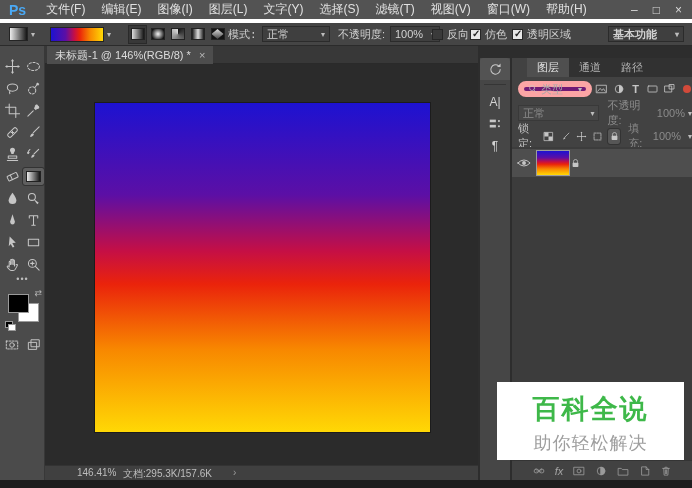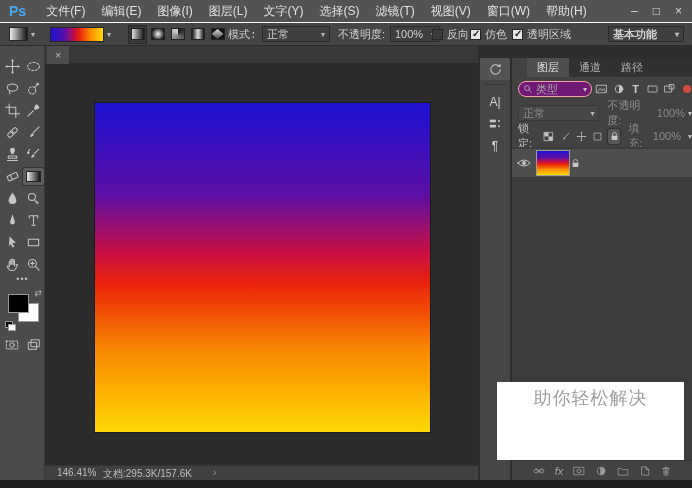--- a/index.html
+++ b/index.html
@@ -6,21 +6,21 @@
   .app{position:relative;width:692px;height:488px;background:#2d2d2d;overflow:hidden;
        font-family:"Liberation Sans",sans-serif;-webkit-font-smoothing:antialiased;color:#d6d6d6;}
   .abs{position:absolute;}
   svg{display:block;}
   .ic svg *{stroke:#c6c6c6;fill:none;stroke-width:1.1;stroke-linecap:round;stroke-linejoin:round;}
   .ic svg .fill{fill:#c6c6c6;stroke:none;}
   .ic.dim svg *{stroke:#9a9a9a;}
   .ic.dim svg .fill{fill:#9a9a9a;}
 
   
-  .menubar{left:0;top:0;width:692px;height:23px;background:#535353;display:flex;align-items:center;border-bottom:1px solid #ffffff;box-sizing:border-box;}
+  .menubar{left:0;top:0;width:692px;height:23px;background:#535353;display:flex;align-items:center;border-bottom:4px solid #ffffff;box-sizing:border-box;}
   .ps-logo{color:#4aa9f5;font-weight:bold;font-size:14px;margin:0 12px 0 9px;}
   .menubar-items{display:flex;align-items:center;}
   .menu-item{font-size:12px;color:#e0e0e0;padding:0 8px;cursor:default;}
   .win-controls{margin-left:auto;display:flex;align-items:center;gap:15px;padding-right:10px;color:#d9d9d9;font-size:12px;}
 
   
   .optionsbar{left:0;top:23px;width:692px;height:23px;background:#454545;border-bottom:1px solid #2b2b2b;box-sizing:border-box;}
   .opt{position:absolute;top:0;height:22px;display:flex;align-items:center;font-size:11px;color:#cfcfcf;}
   .chip{width:17px;height:12px;border:1px solid #242424;background:linear-gradient(90deg,#ececec,#141414);}
   .chev{font-size:8px;color:#bdbdbd;margin-left:3px;}
@@ -57,37 +57,37 @@
   .tb-bottom{position:absolute;left:0;top:292px;width:45px;display:flex;justify-content:center;gap:8px;}
 
   
   .canvas-area{left:45px;top:46px;width:433px;height:434px;background:#2b2b2b;}
   .tabbar{position:absolute;left:0;top:0;width:433px;height:18px;background:#383838;border-bottom:1px solid #2a2a2a;box-sizing:border-box;}
   .doc-tab{position:absolute;left:2px;top:0;height:18px;background:#4d4d4d;display:flex;align-items:center;padding:0 8px;font-size:11px;color:#dcdcdc;gap:8px;}
   .doc-close{color:#b8b8b8;font-size:11px;}
   .canvas{position:absolute;left:0;top:18px;width:433px;height:401px;background:#2b2b2b;}
   .image{position:absolute;left:50px;top:39px;width:335px;height:329px;box-shadow:0 0 0 1px #1c1c1c;}
   .statusbar{position:absolute;left:0;top:419px;width:433px;height:15px;background:#404040;border-top:1px solid #333;box-sizing:border-box;font-size:10px;color:#bdbdbd;}
-  .statusbar span{position:absolute;top:1px;}
+  .statusbar span{position:absolute;top:1px;margin-left:20px;}
 
   
   .right{left:478px;top:46px;width:214px;height:434px;background:#2d2d2d;}
   .dock{position:absolute;left:2px;top:12px;width:30px;height:422px;background:#464646;}
   .dock-btn{width:30px;height:22px;display:flex;align-items:center;justify-content:center;color:#d2d2d2;font-size:12px;}
   .dock-top{background:#535353;border-radius:3px 3px 0 0;margin-bottom:4px;}
   .dock-div{height:1px;background:#353535;margin:2px 4px 6px;}
 
   .panel{position:absolute;left:34px;top:12px;width:180px;height:422px;background:#424242;font-size:11px;}
   .ptabs{position:absolute;left:15px;top:0;width:180px;height:19px;background:#313131;display:flex;}
   .ptab{height:19px;display:flex;align-items:center;padding:0 10px;color:#b2b2b2;}
   .ptab.active{background:#4f4f4f;color:#e3e3e3;}
   .pmenu{margin-left:auto;color:#bdbdbd;font-size:12px;padding:1px 6px 0 0;}
   .prow{position:absolute;left:0;width:180px;display:flex;align-items:center;}
   .filter-row{top:19px;height:24px;}
-  .search-box{width:74px;height:16px;background:#701a75;border:1px solid #fca5a5;border-radius:8px;display:flex;align-items:center;margin-left:6px;padding:0 4px;box-sizing:border-box;color:#a8a8a8;gap:3px;}
+  .search-box{width:74px;height:16px;background:#701a75;border:6px solid #fca5a5;border-radius:8px;display:flex;align-items:center;margin-left:6px;padding:0 4px;box-sizing:border-box;color:#a8a8a8;gap:3px;}
   .fbtn{width:15px;height:15px;display:flex;align-items:center;justify-content:center;margin-left:2px;}
   .fT{color:#c6c6c6;font-size:11px;font-weight:bold;}
   .red-dot{width:8px;height:8px;border-radius:50%;background:#d24a3a;margin-left:6px;}
   .blend-row{top:43px;height:24px;}
   .panel .dropdown{background:#474747;border-color:#393939;}
   .dimtxt{color:#8b8b8b;}
   .lock-row{top:67px;height:22px;gap:4px;}
   .lockbtn{width:15px;height:15px;display:flex;align-items:center;justify-content:center;}
   .lockbtn.on{background:#565656;border-radius:2px;outline:1px solid #333;}
   .layer-list{position:absolute;left:0;top:89px;width:180px;height:313px;background:#3c3c3c;}
@@ -343,20 +343,21 @@
             <rect x="2" y="5" width="9" height="8"></rect>
             <rect x="5" y="2" width="9" height="8"></rect>
           </svg>
         </span>
     </div>
   </div>
 
   <div class="abs canvas-area">
     <div class="tabbar">
       <div class="doc-tab">
+        <span>未标题-1 @ 146%(RGB/8) *</span>
         <span class="doc-close">×</span>
       </div>
     </div>
     <div class="canvas">
       <div class="image" style="background: linear-gradient(rgb(29, 18, 209) 0%, rgb(92, 15, 165) 28%, rgb(197, 15, 69) 45%, rgb(234, 35, 11) 55%, rgb(248, 136, 0) 75%, rgb(255, 216, 5) 100%);"></div>
     </div>
     <div class="statusbar">
       <span style="left:12px;">146.41%</span>
       <span style="left:58px;">文档:295.3K/157.6K</span>
       <span style="left:168px;color:#9a9a9a;">›</span>
@@ -539,16 +540,17 @@
               <path d="M3.5 4.5h9M6.5 4.5V3h3v1.5M5 4.5l.5 9h5l.5-9M7.2 6.5v5M8.8 6.5v5"></path>
             </svg>
           </span>
       </div>
     </div>
   </div>
 
   <div class="abs bottom-strip"></div>
 
   <div class="abs watermark">
+    <div class="wm-title" style="color: rgb(62, 184, 73);">百科全说</div>
     <div class="wm-sub">助你轻松解决</div>
   </div>
 
 </div>
 
 </body></html>

